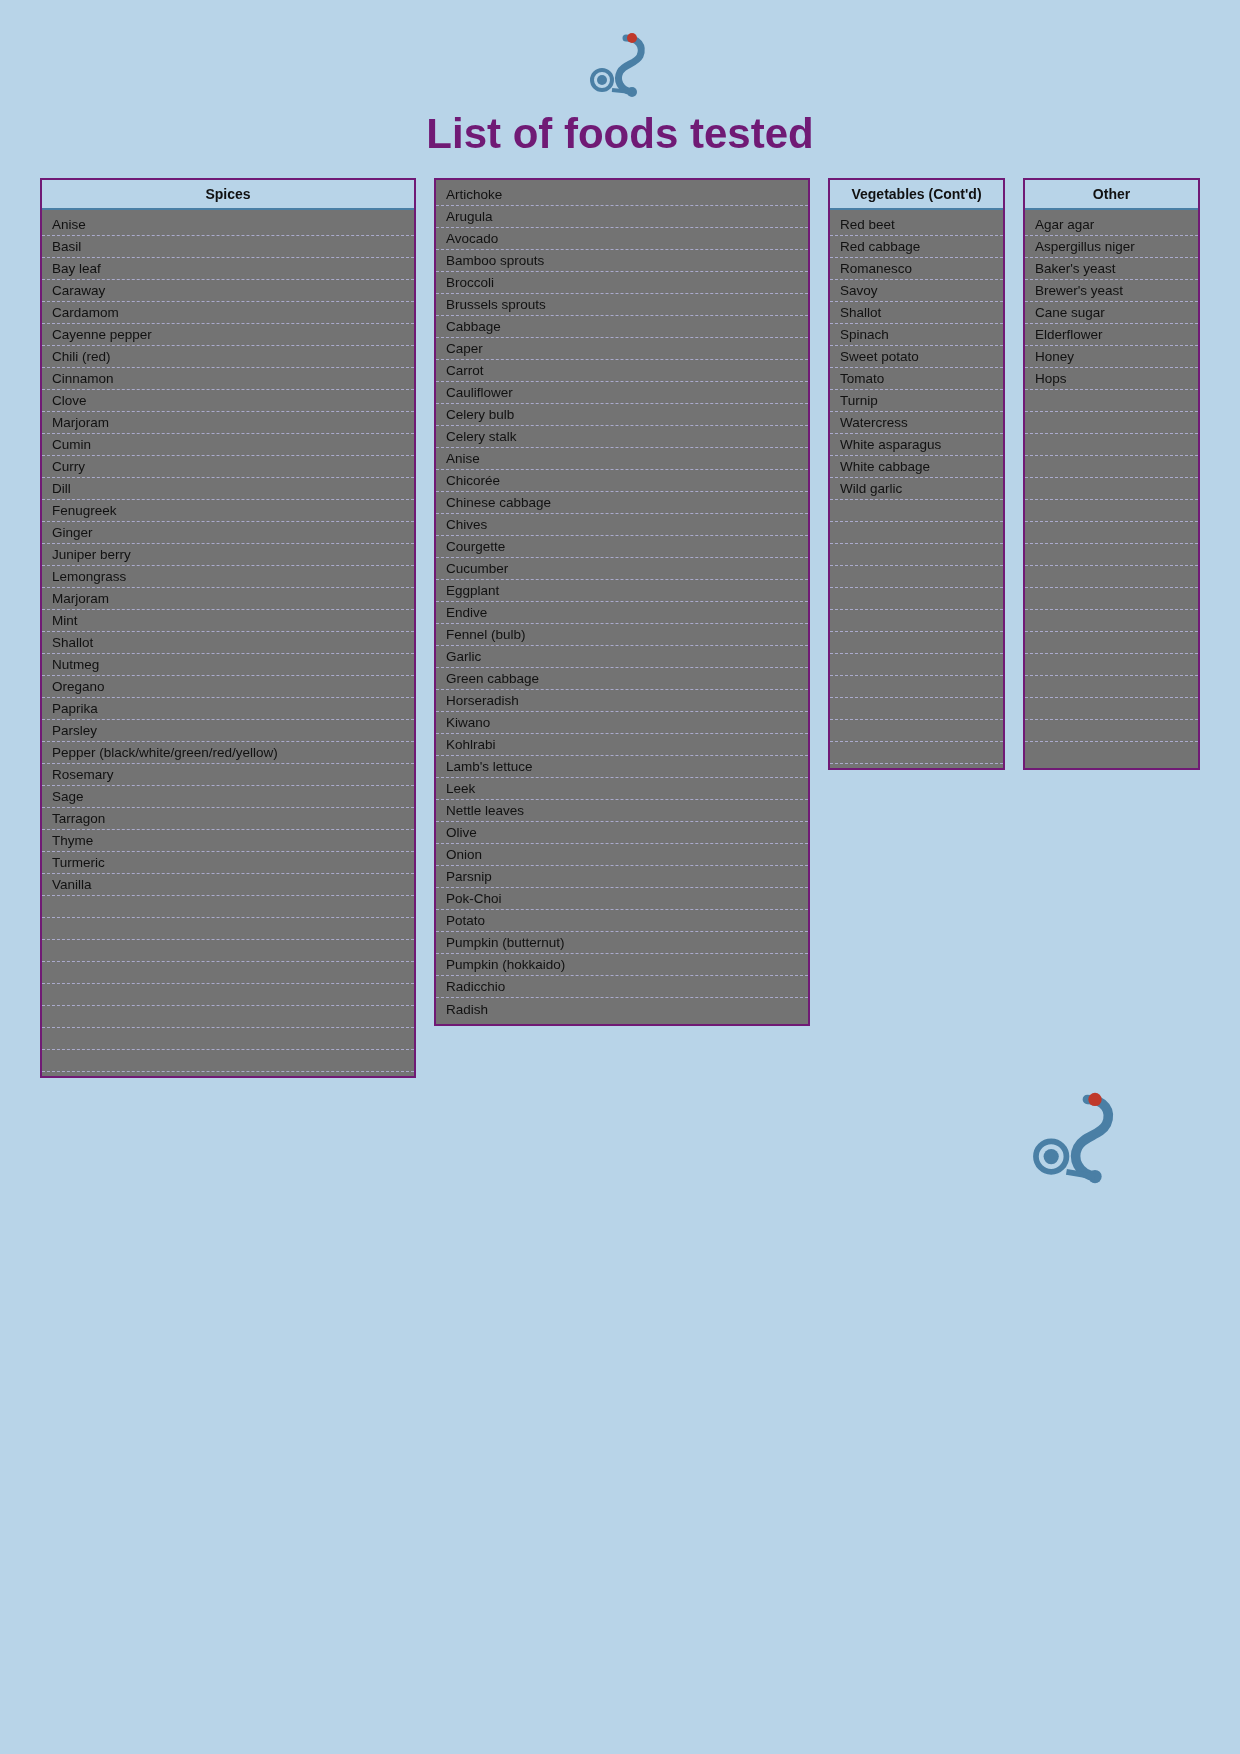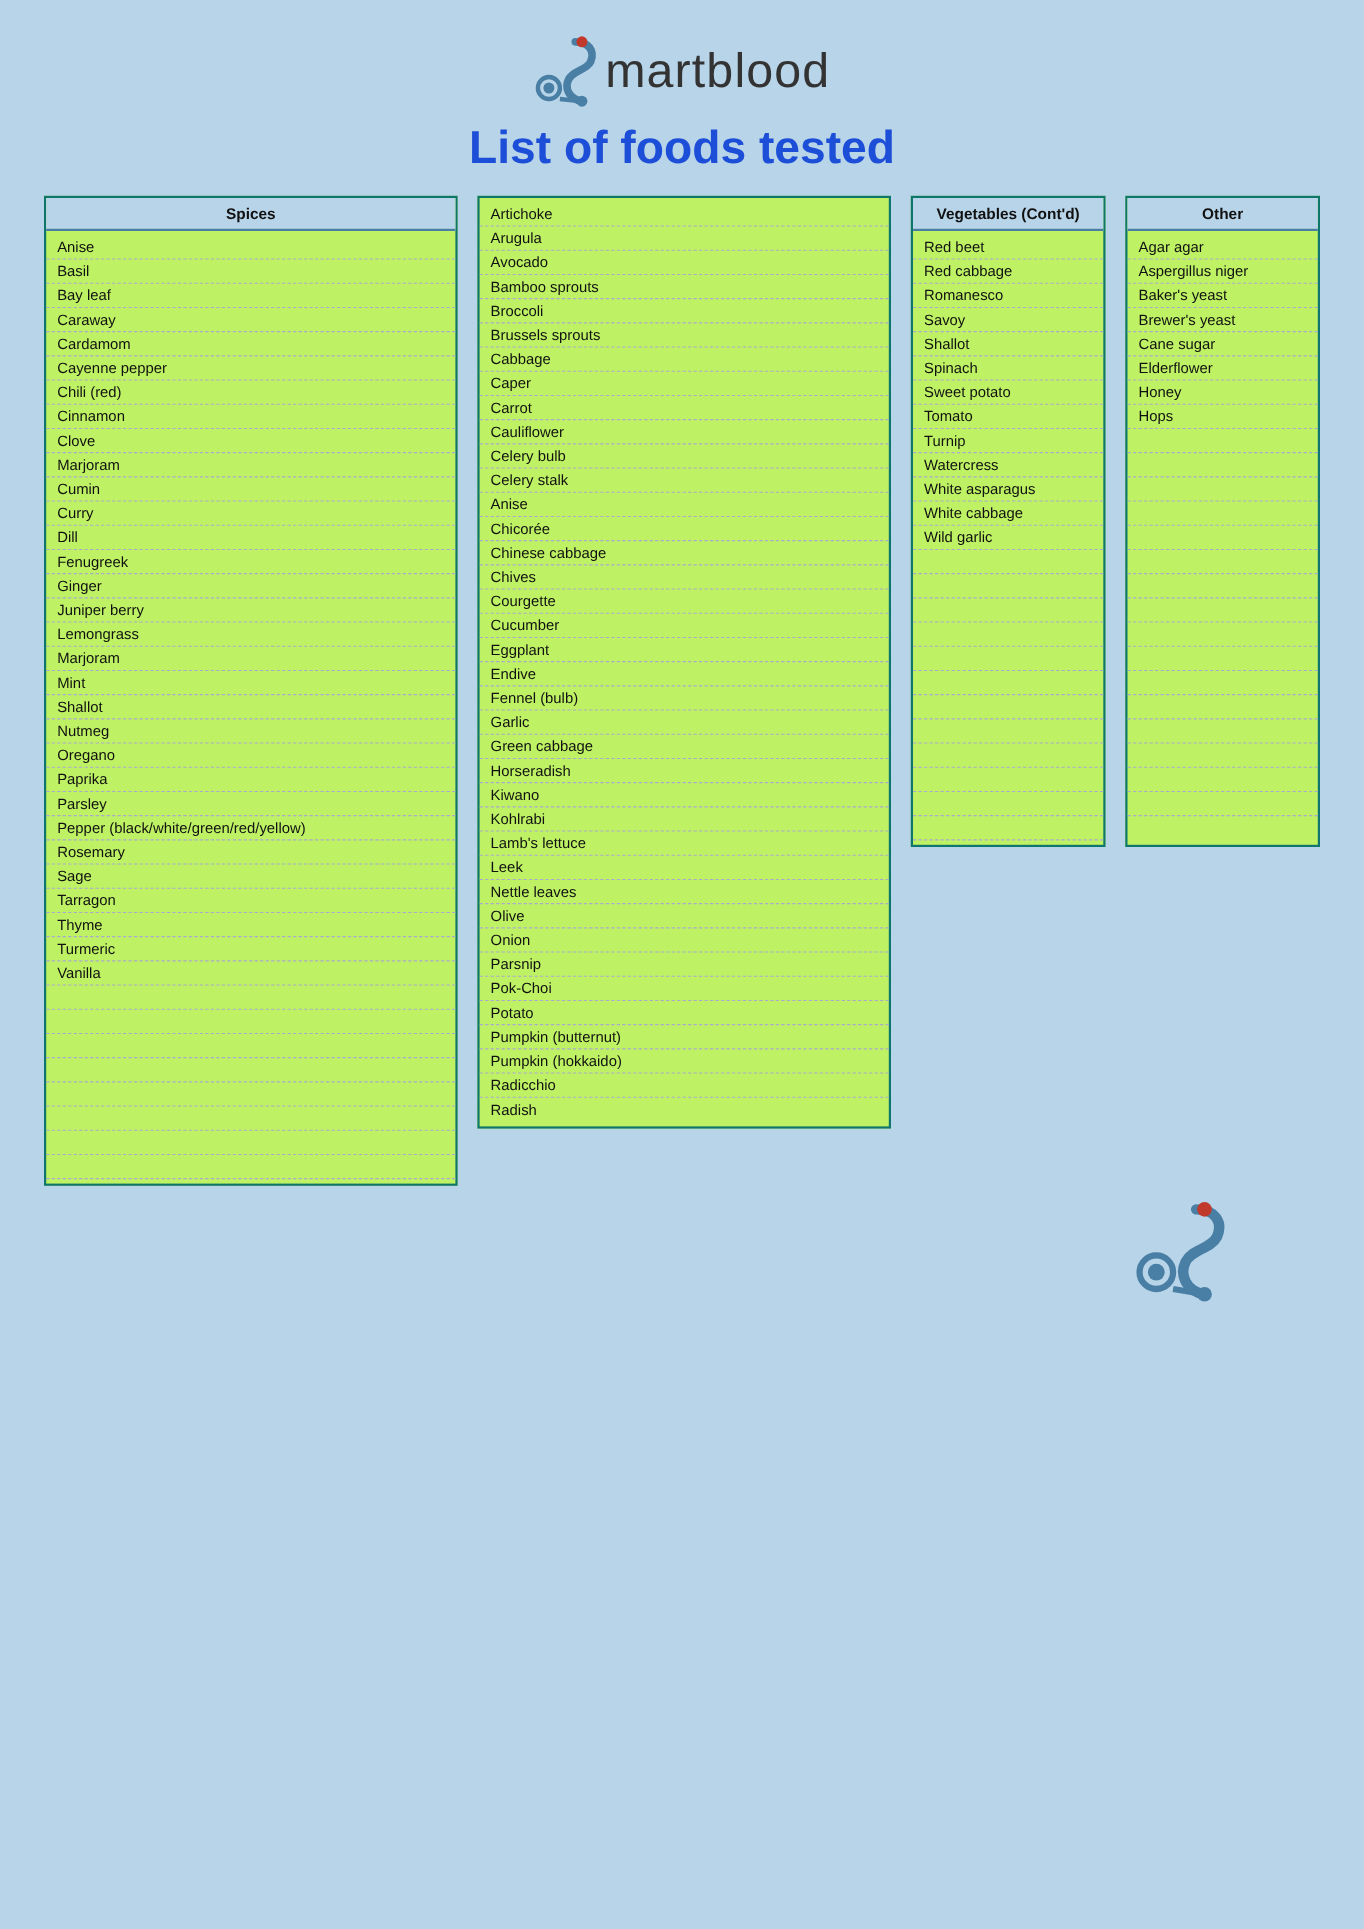--- a/index.html
+++ b/index.html
@@ -33,34 +33,34 @@
     .logo-text {
       font-size: 44px;
       font-weight: normal;
       color: #333;
       letter-spacing: 1px;
     }
 
     .page-title {
       font-size: 42px;
       font-weight: bold;
-      color: #1d4ed8;
+      color: #701a75;
       margin-bottom: 20px;
     }
 
     .columns-container {
       display: flex;
       gap: 18px;
       align-items: flex-start;
     }
 
     .column {
       flex: 1;
-      background: #bef264;
-      border: 2px solid #0f766e;
+      background: #737373;
+      border: 2px solid #701a75;
     }
 
     .column-header {
       background-color: #b8d4e8;
       border-bottom: 2px solid #4a7fa5;
       text-align: center;
       font-weight: bold;
       font-size: 14px;
       padding: 6px 4px;
       color: #111;
@@ -119,21 +119,20 @@
         <circle cx="14" cy="50" r="10" fill="none" stroke="#4a7fa5" stroke-width="4"></circle>
         <circle cx="14" cy="50" r="5" fill="#4a7fa5"></circle>
 
         <circle cx="44" cy="8" r="5" fill="#c0392b"></circle>
 
         <circle cx="44" cy="62" r="5" fill="#4a7fa5"></circle>
 
         <line x1="44" y1="62" x2="24" y2="60" stroke="#4a7fa5" stroke-width="4"></line>
       </svg>
     </div>
-    <span class="logo-text">martblood</span>
   </div>
   <div class="page-title">List of foods tested</div>
 </div>
 
 <div class="columns-container">
 
   <div class="column">
     <div class="column-header">Spices</div>
     <div class="column-items" id="spices-list">
         <div class="column-item">Anise</div>

